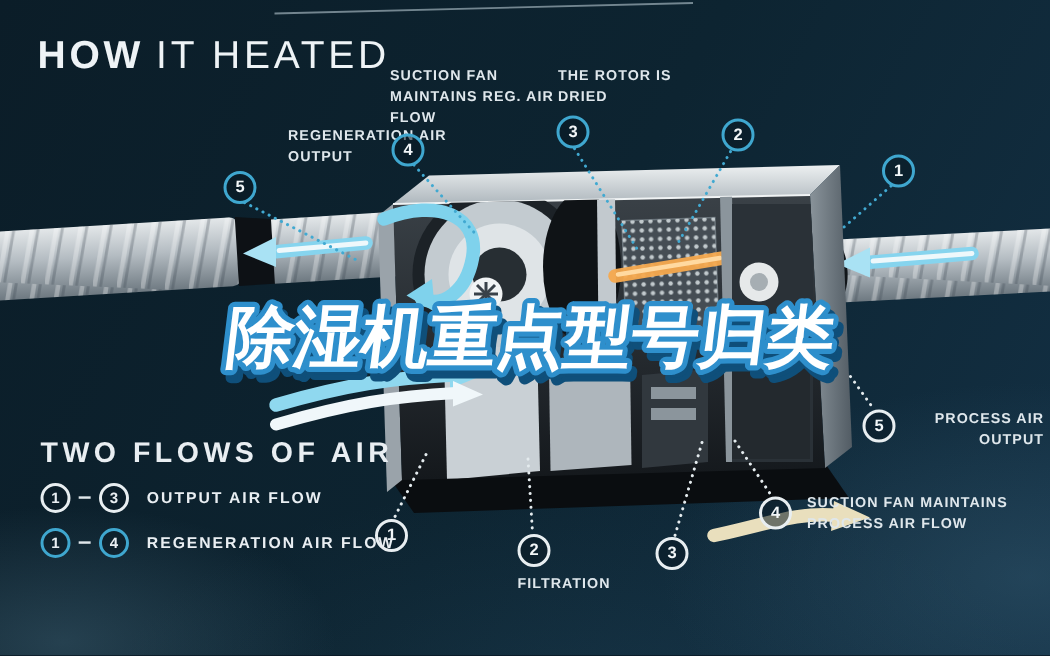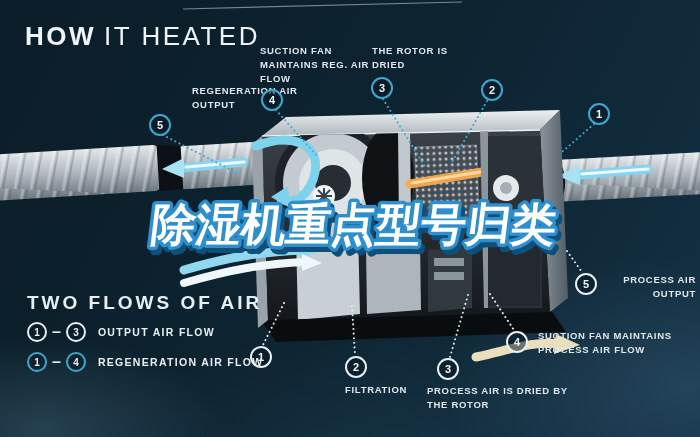--- a/index.html
+++ b/index.html
@@ -226,21 +226,20 @@
     </div>
 
   <div class="circle proc ci-p2">
       <span>2</span>
     </div>
   <div class="co-label lb-p2">FILTRATION</div>
 
   <div class="circle proc ci-p3">
       <span>3</span>
     </div>
-  <div class="co-label lb-p3">PROCESS AIR IS DRIED BY THE ROTOR</div>
 
   <div class="circle proc ci-p4">
       <span>4</span>
     </div>
   <div class="co-label lb-p4">SUCTION FAN MAINTAINS PROCESS AIR FLOW</div>
 
   <div class="circle proc ci-p5">
       <span>5</span>
     </div>
   <div class="co-label lb-p5">PROCESS AIR OUTPUT</div>

